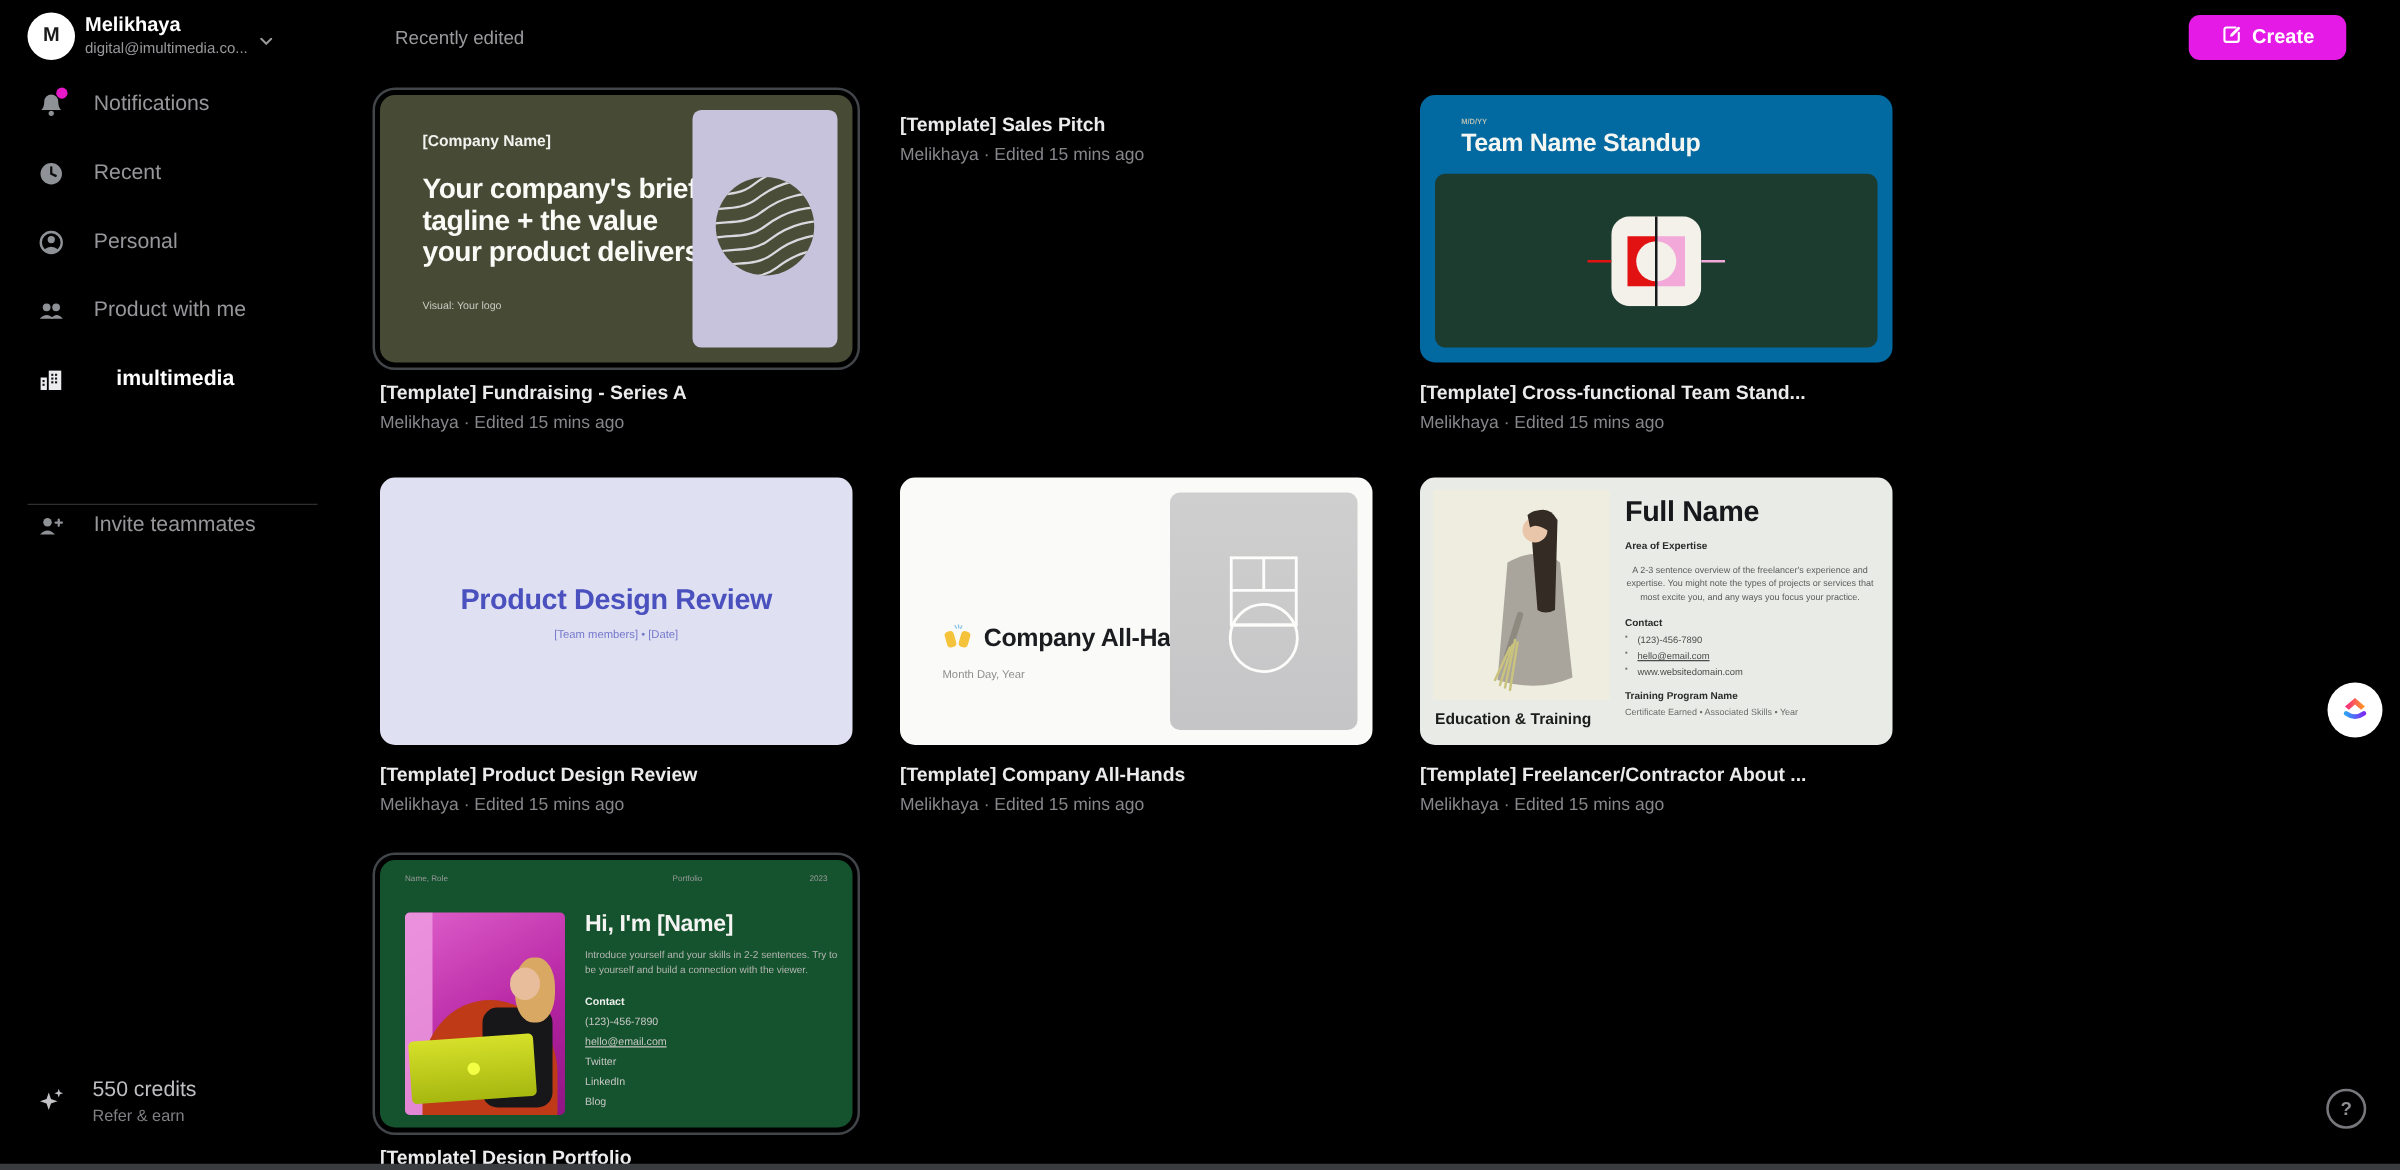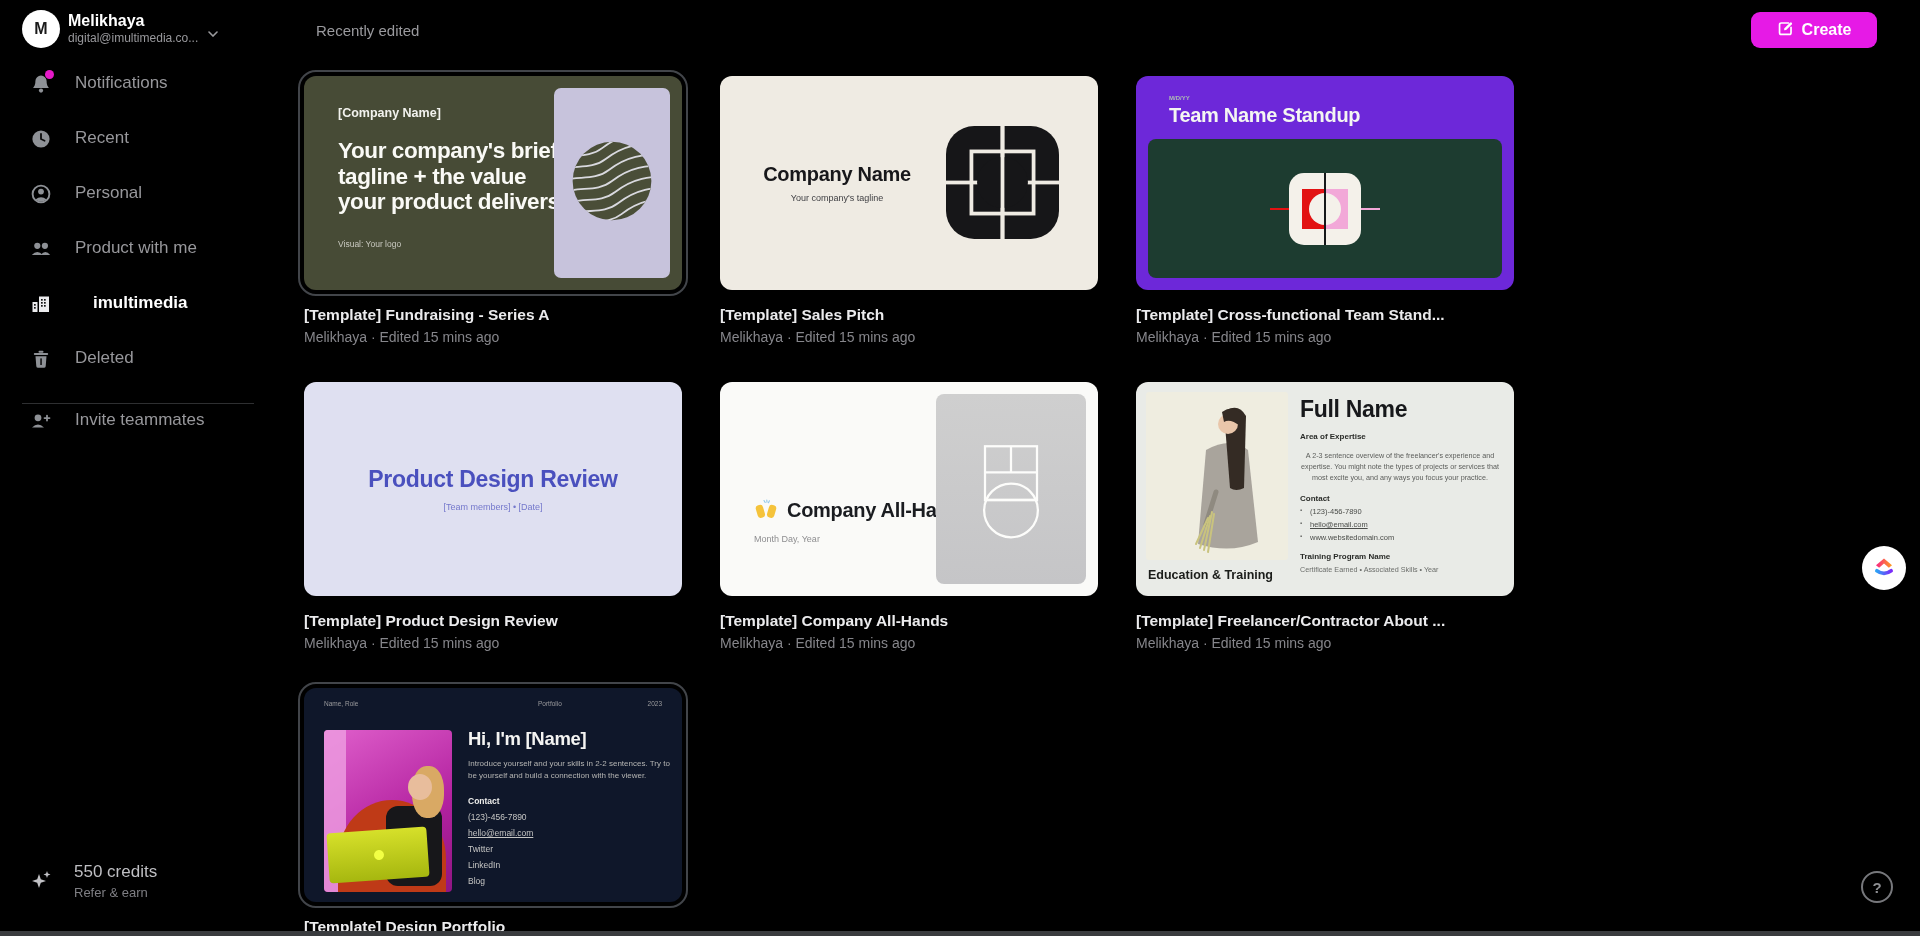--- a/index.html
+++ b/index.html
@@ -51,21 +51,21 @@
   .t1-note{position:absolute;left:34px;top:163px;font-size:8.5px;color:#C9C9C0;}
   .t1-panel{position:absolute;right:12px;top:12px;width:116px;height:190px;border-radius:7px;background:#C7C3DC;
     display:flex;align-items:center;justify-content:center;}
   
   .t2{background:#EFEBE3;}
   .t2-left{position:absolute;left:28px;top:0;height:100%;width:178px;display:flex;flex-direction:column;justify-content:center;text-align:center;}
   .t2-company{font-size:20px;font-weight:bold;color:#17171A;letter-spacing:-0.3px;}
   .t2-tagline{font-size:9px;color:#3E3E42;margin-top:7px;}
   .t2-logo{position:absolute;left:226px;top:50px;width:113px;height:113px;}
   
-  .t3{background:#6d28d9;}
+  .t3{background:#0369a1;}
   .t3-date{position:absolute;left:33px;top:19px;font-size:6px;font-weight:bold;color:#AEBDB3;}
   .t3-heading{position:absolute;left:33px;top:28px;font-size:20px;font-weight:bold;color:#F4F6F2;letter-spacing:-0.3px;}
   .t3-panel{position:absolute;left:12px;top:63px;right:12px;bottom:12px;border-radius:8px;background:#1D3C30;}
   .t3-iconwrap{position:absolute;left:50%;top:50%;transform:translate(-50%,-50%);width:72px;height:72px;}
   .t3-linered,.t3-linepink{position:absolute;top:50%;height:2px;width:19px;margin-top:-1px;}
   .t3-linered{right:100%;background:#E21212;}
   .t3-linepink{left:100%;background:#F2A8D8;}
   
   .t4{background:#DFE0F1;display:flex;flex-direction:column;align-items:center;justify-content:center;}
   .t4-heading{font-size:23px;font-weight:bold;color:#4A50BE;letter-spacing:-0.3px;}
@@ -86,21 +86,21 @@
   .t6-exp{font-size:8px;font-weight:bold;margin-top:9px;}
   .t6-overview{font-size:7.2px;line-height:1.5;color:#5B5D5A;margin-top:10px;text-align:center;}
   .t6-contact{font-size:8px;font-weight:bold;margin-top:11px;}
   .t6-list{list-style:none;margin:4px 0 0;padding:0;}
   .t6-list li{font-size:7.5px;color:#4A4C49;margin-top:4px;padding-left:10px;position:relative;}
   .t6-list li::before{content:"▪";position:absolute;left:0;color:#6B6D6A;font-size:6px;}
   .t6-list li.u span{text-decoration:underline;}
   .t6-training{font-size:8px;font-weight:bold;margin-top:10px;}
   .t6-cert{font-size:7.2px;color:#6B6D6A;margin-top:4px;}
   
-  .t7{background:#0f172a;}
+  .t7{background:#14532d;}
   .t7-top{position:absolute;left:20px;right:20px;top:12px;display:flex;font-size:6.5px;color:#9A9A9C;}
   .t7-top .mid{position:absolute;left:214px;}
   .t7-top .yr{margin-left:auto;}
   .t7-photo{position:absolute;left:20px;top:42px;width:128px;height:162px;border-radius:4px;overflow:hidden;
     background:linear-gradient(150deg,#DF5FCB 0%,#B322A0 60%,#8F1583 100%);}
   .p7strip{position:absolute;left:0;top:0;bottom:0;width:22px;background:#EC9ADF;opacity:.85;}
   .p7chair{position:absolute;left:14px;bottom:0;width:108px;height:92px;background:#BF3A17;border-radius:55% 55% 0 0/70% 70% 0 0;}
   .p7torso{position:absolute;left:62px;top:76px;width:56px;height:80px;background:#17171a;border-radius:12px;}
   .p7hair{position:absolute;left:88px;top:36px;width:32px;height:52px;background:#D9A964;border-radius:45%;}
   .p7head{position:absolute;left:84px;top:44px;width:24px;height:26px;background:#E8BD9C;border-radius:50%;}
@@ -188,31 +188,20 @@
             <rect x="14" y="6" width="1.7" height="1.7" fill="#141414"></rect>
             <rect x="11" y="9" width="1.7" height="1.7" fill="#141414"></rect>
             <rect x="14" y="9" width="1.7" height="1.7" fill="#141414"></rect>
             <rect x="11" y="12" width="1.7" height="1.7" fill="#141414"></rect>
             <rect x="14" y="12" width="1.7" height="1.7" fill="#141414"></rect>
             <rect x="4" y="11" width="1.7" height="1.7" fill="#141414"></rect>
             <rect x="4" y="14" width="1.7" height="1.7" fill="#141414"></rect>
           </svg>
       </span>
       <span class="lbl">imultimedia</span>
-    </div>
-    <div class="nav-item">
-      <span class="ico">
-        <svg width="22" height="22" viewBox="0 0 22 22">
-            <rect x="8.5" y="2.8" width="5" height="2" rx="1" fill="#8E9196"></rect>
-            <rect x="3.8" y="5" width="14.4" height="2" rx="1" fill="#8E9196"></rect>
-            <path d="M5.5 8.2h11l-.8 10a1.8 1.8 0 0 1-1.8 1.6H8.1a1.8 1.8 0 0 1-1.8-1.6z" fill="#8E9196"></path>
-            <rect x="10.3" y="10.4" width="1.5" height="6.6" fill="#0c0c0c"></rect>
-          </svg>
-      </span>
-      <span class="lbl">Deleted</span>
     </div>
   </div>
 
   <div class="divider"></div>
 
   <div class="nav invite">
     <div class="nav-item">
       <span class="ico">
         <svg width="22" height="22" viewBox="0 0 22 22">
             <circle cx="8" cy="7.8" r="3.4" fill="#8E9196"></circle>
@@ -277,36 +266,20 @@
             </g>
           </svg>
         </span>
       </div>
     </div>
     <div class="card-title">[Template] Fundraising - Series A</div>
     <div class="card-byline">Melikhaya · Edited 15 mins ago</div>
   </div>
 
   <div class="card">
-    <div class="thumb t2">
-      <div class="t2-left">
-        <div class="t2-company">Company Name</div>
-        <div class="t2-tagline">Your company's tagline</div>
-      </div>
-      <span class="t2-logo">
-        <svg width="113" height="113" viewBox="0 0 120 120">
-          <rect width="120" height="120" rx="30" fill="#161618"></rect>
-          <rect x="58" width="4" height="120" fill="#EFEBE3"></rect>
-          <rect y="58" width="120" height="4" fill="#EFEBE3"></rect>
-          <rect x="27" y="27" width="66" height="66" fill="none" stroke="#EFEBE3" stroke-width="4"></rect>
-          <circle cx="60" cy="60" r="27" fill="#161618"></circle>
-          <rect x="58" width="4" height="120" fill="#EFEBE3"></rect>
-        </svg>
-      </span>
-    </div>
     <div class="card-title">[Template] Sales Pitch</div>
     <div class="card-byline">Melikhaya · Edited 15 mins ago</div>
   </div>
 
   <div class="card">
     <div class="thumb t3">
       <div class="t3-date">M/D/YY</div>
       <div class="t3-heading">Team Name Standup</div>
       <div class="t3-panel">
         <div class="t3-iconwrap">

